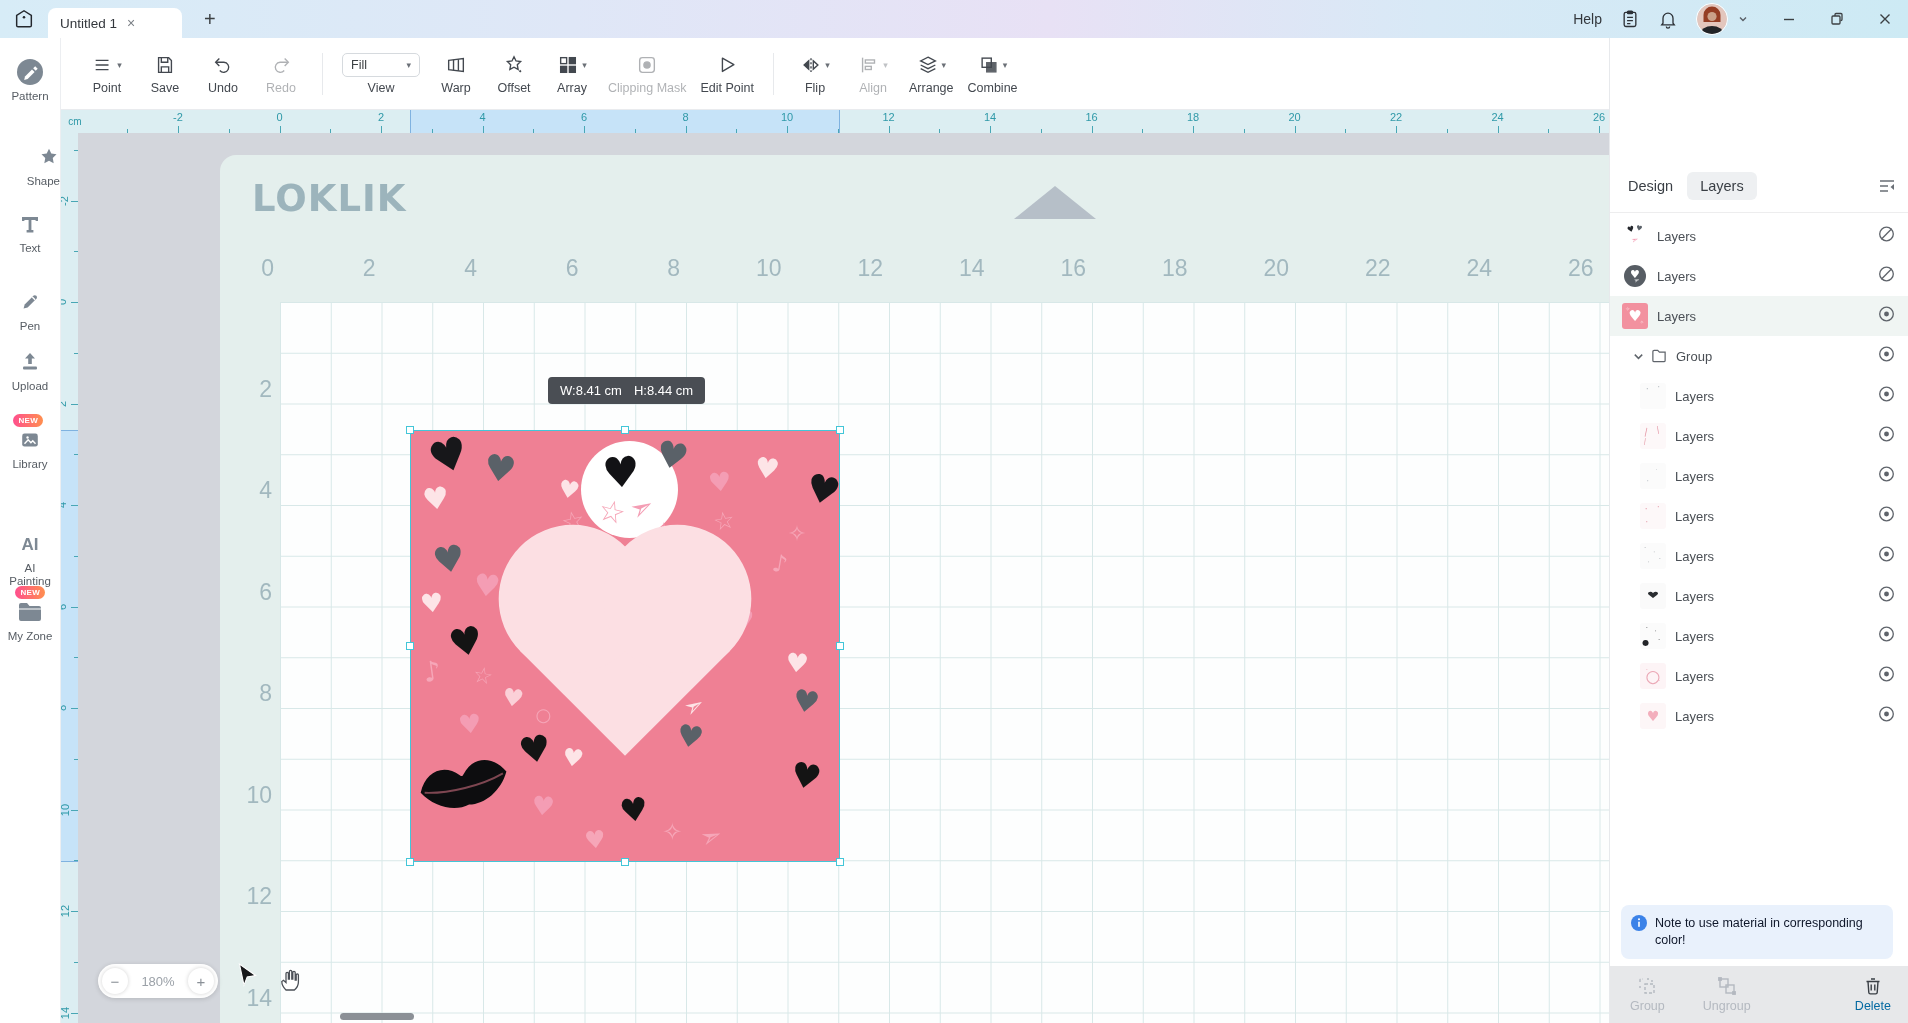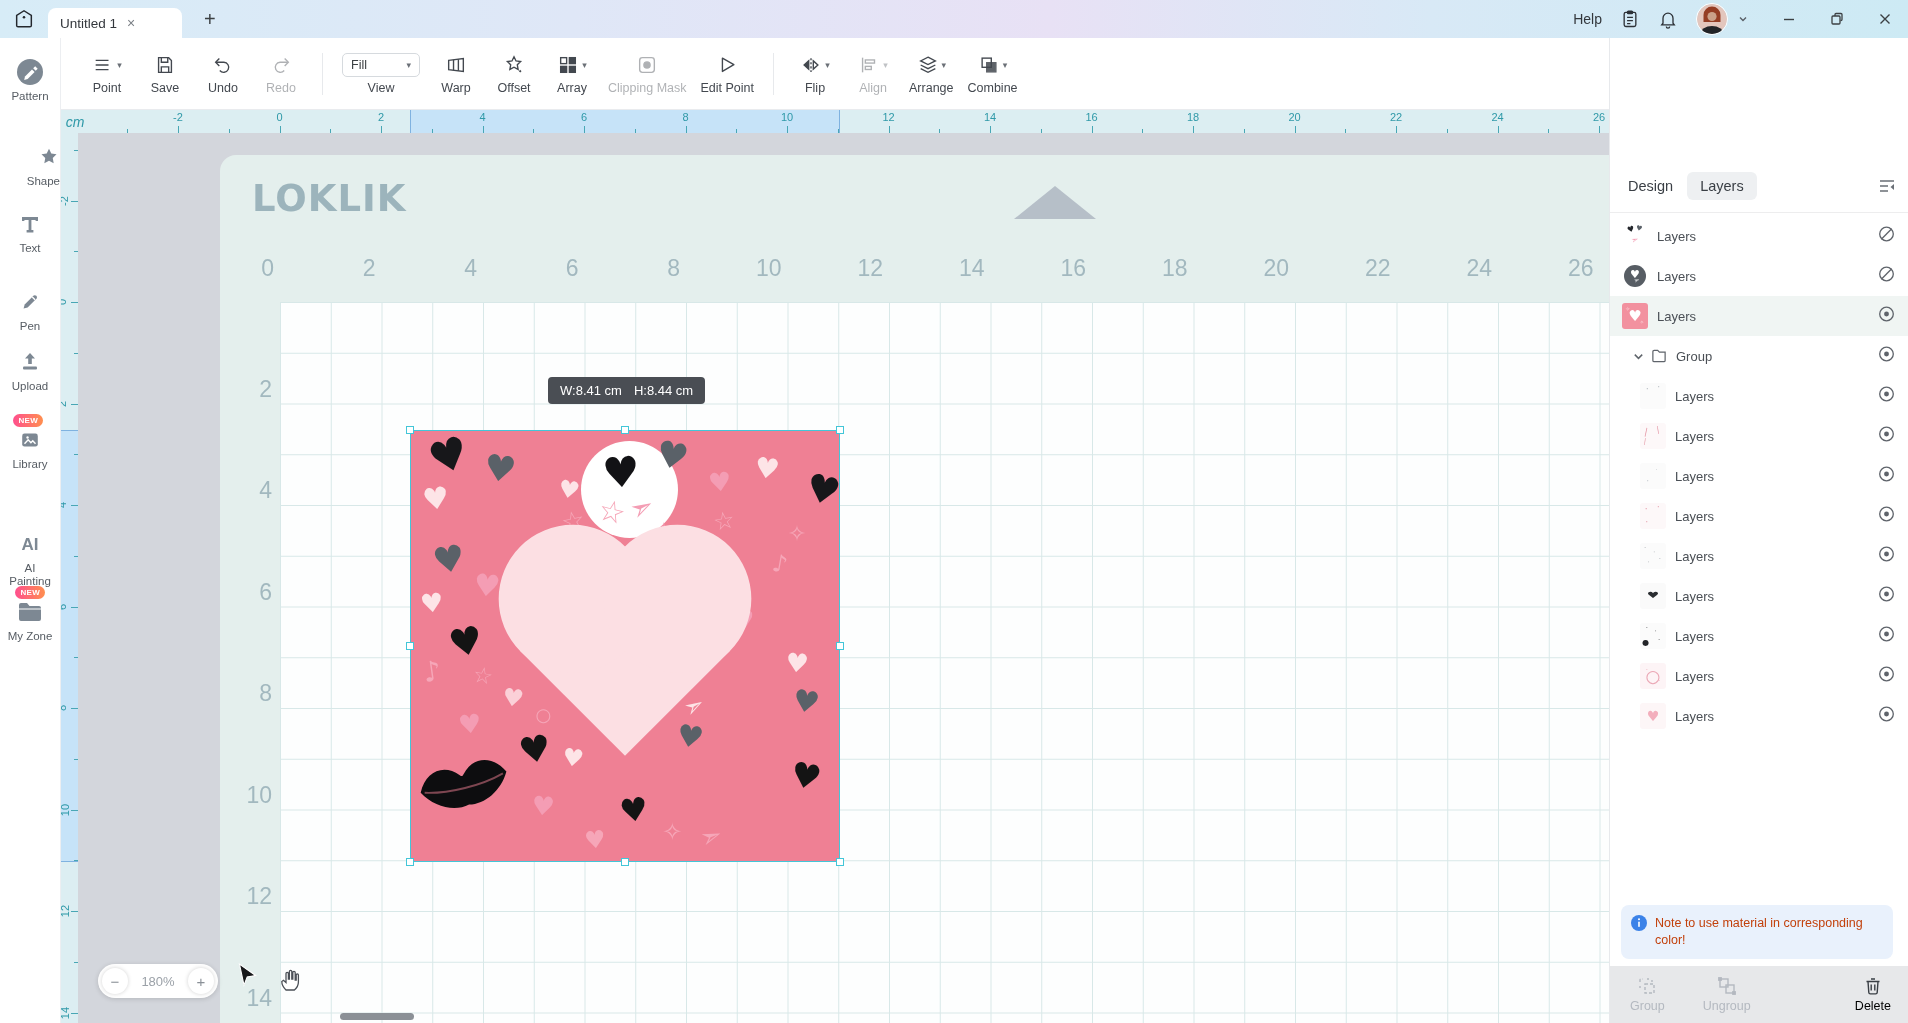--- a/index.html
+++ b/index.html
@@ -37,22 +37,22 @@
   .sidebar{position:absolute;left:0;top:38px;width:60px;height:985px;background:#fff;border-right:1px solid #eceef1;z-index:5;}
   .side-item{position:absolute;left:0;width:60px;display:flex;flex-direction:column;align-items:center;cursor:pointer;}
   .side-item .s-ico{height:28px;display:flex;align-items:center;justify-content:center;color:#7d8893;}
   .side-item .s-label{font-size:11.5px;color:#565c63;margin-top:4px;text-align:center;line-height:1.15;}
   .badge-new{position:absolute;top:-12px;right:-2px;background:linear-gradient(90deg,#ff4f8e,#ff8f4f);
     color:#fff;font-size:8px;font-weight:bold;padding:2px 5px;border-radius:7px;letter-spacing:.3px;}
   
   .canvas{position:absolute;left:60px;top:110px;width:1549px;height:913px;background:#d3d6dc;overflow:hidden;}
   .hruler{position:absolute;left:0;top:0;width:1549px;height:23px;background:#dceef2;z-index:4;}
   .vruler{position:absolute;left:0;top:23px;width:18px;height:890px;background:#dceef2;z-index:4;}
-  .cm-label{position:absolute;left:0;top:0;width:30px;height:23px;font-size:14px;color:#2f99a8;
-    display:flex;align-items:center;justify-content:center;z-index:6;font-style:italic;}
+  .cm-label{position:absolute;left:0;top:0;width:30px;height:23px;font-size:10px;color:#2f99a8;
+    display:flex;align-items:center;justify-content:center;z-index:6;}
   .hl-h{position:absolute;top:0;height:23px;background:#c6e3f8;border-left:1px solid #7fb2e0;border-right:1px solid #7fb2e0;box-sizing:border-box;}
   .hl-v{position:absolute;left:0;width:18px;background:#c6e3f8;border-top:1px solid #7fb2e0;border-bottom:1px solid #7fb2e0;box-sizing:border-box;}
   .tick-h{position:absolute;bottom:0;width:1px;background:#49a7b5;}
   .tick-v{position:absolute;right:0;height:1px;background:#49a7b5;}
   .rlab-h{position:absolute;top:1px;font-size:11px;color:#2f99a8;transform:translateX(-50%);}
   .rlab-v{position:absolute;left:1px;font-size:11px;color:#2f99a8;transform:translate(-2px,-50%) rotate(-90deg);}
   .mat{position:absolute;left:160px;top:45px;width:1500px;height:990px;background:#e4efed;border-radius:16px 0 0 0;}
   .gridarea{position:absolute;left:60px;top:147px;width:1440px;height:843px;background:#fdfefe;
     background-image:linear-gradient(to right,#d8e8e8 1px,transparent 1px),linear-gradient(to bottom,#d8e8e8 1px,transparent 1px);
     background-size:50.75px 50.75px;}
@@ -113,26 +113,26 @@
   .lrow.hl{background:#f0f5f3;}
   .lrow .thumb{position:relative;width:26px;height:26px;margin-left:12px;border-radius:3px;overflow:hidden;flex:0 0 auto;}
   .lrow.child .thumb{margin-left:30px;}
   .lrow .lname{font-size:13px;color:#4a4f55;margin-left:9px;}
   .lrow .eye{position:absolute;right:14px;top:50%;transform:translateY(-50%);color:#5f646b;cursor:pointer;}
   .lrow .tglyph{position:absolute;transform:translate(-50%,-50%);font-family:"DejaVu Sans",sans-serif;line-height:1;}
   .grow-chev{margin-left:22px;color:#5f646b;}
   .grow-folder{margin-left:6px;color:#5f646b;}
   .note-box{position:absolute;left:11px;top:867px;width:272px;min-height:52px;background:#e9f1fc;border-radius:8px;
     display:flex;align-items:flex-start;padding:10px 10px 10px 10px;box-sizing:border-box;gap:8px;}
-  .note-text{font-size:12.5px;color:#c2410c;line-height:1.35;}
+  .note-text{font-size:12.5px;color:#0f172a;line-height:1.35;}
   .bottombar{position:absolute;left:0;top:928px;width:299px;height:57px;background:#e7e8ea;display:flex;align-items:center;
     padding:0 18px 0 20px;box-sizing:border-box;}
   .bb-btn{display:flex;flex-direction:column;align-items:center;gap:3px;font-size:12.5px;cursor:pointer;}
   .bb-btn.disabled{color:#b4b9c0;cursor:default;}
-  .bb-btn.enabled{color:#000000;}
+  .bb-btn.enabled{color:#0369a1;}
   .bb-gap{width:38px;}
   .bb-spacer{flex:1;}
 </style>
 </head>
 <body>
 
 <div class="app">
 
   <div class="topbar">
     <div class="home-btn">

